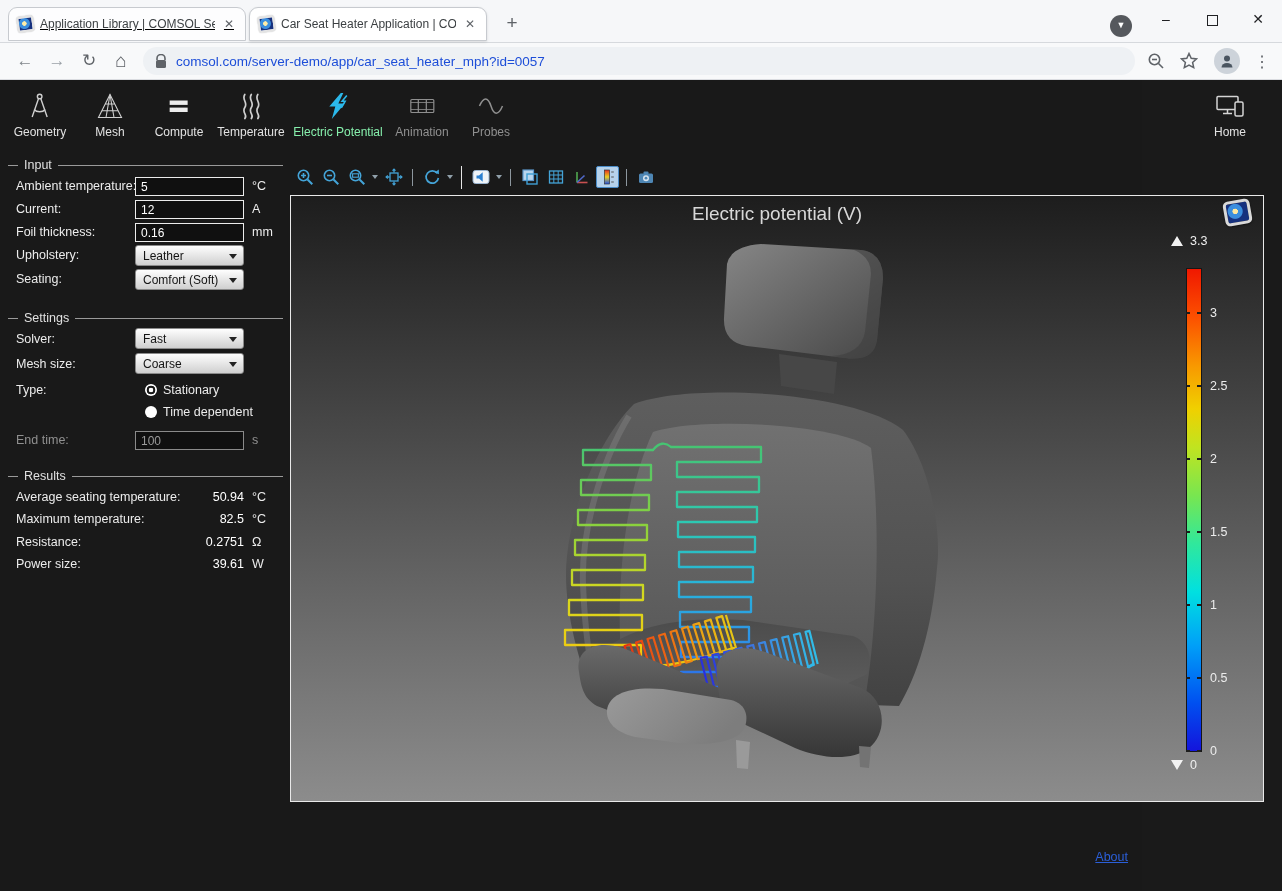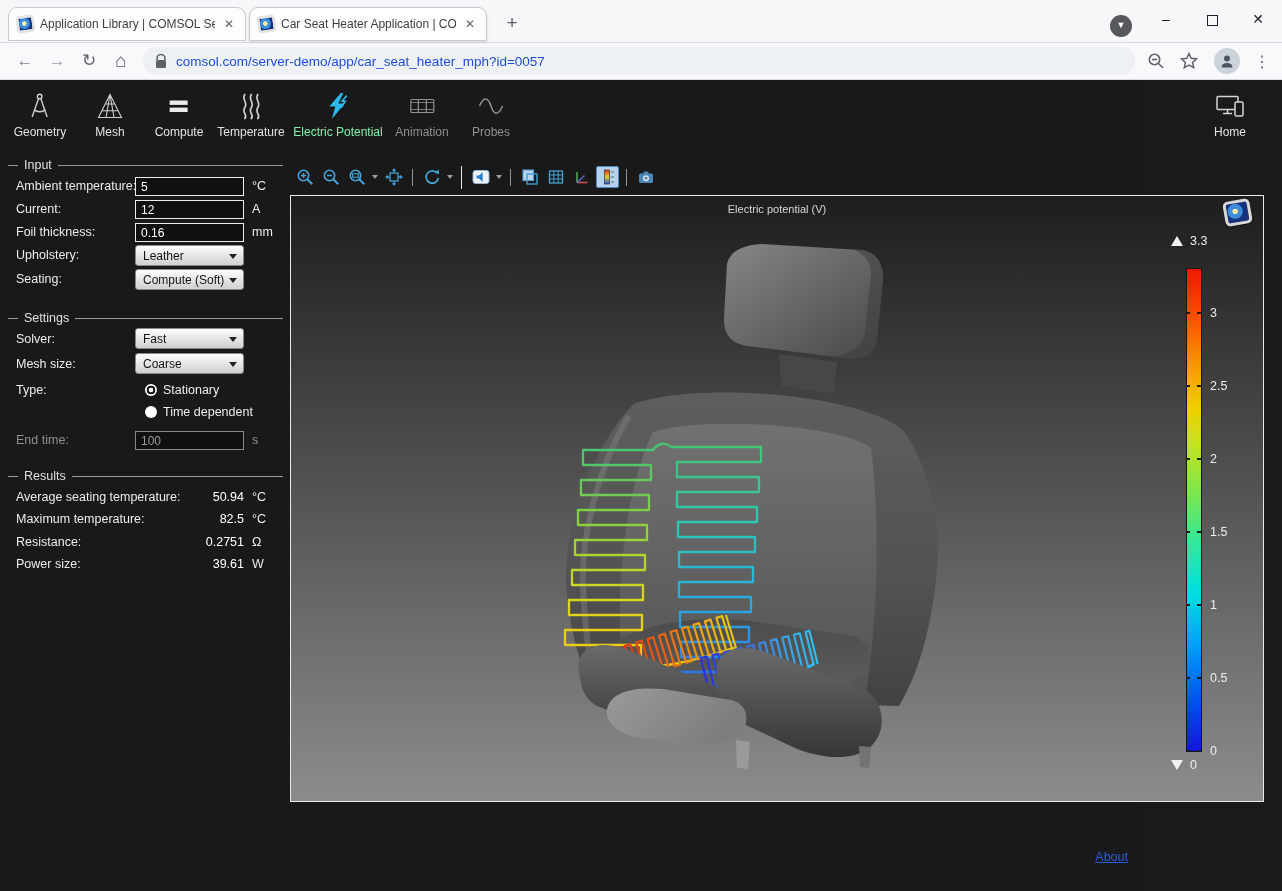--- a/index.html
+++ b/index.html
@@ -44,41 +44,41 @@
   .gray{color:#909090 !important;border-color:#8a8a8a;}
   
   .ptb{position:absolute;left:293px;top:84px;height:26px;display:flex;align-items:center;gap:3px;}
   .gbtn{width:23px;height:22px;display:flex;align-items:center;justify-content:center;border-radius:2px;box-sizing:border-box;}
   .gbtn.active{background:#b6d2ec;border:1px solid #4a8cc8;}
   .caret{width:0;height:0;border-left:3.5px solid transparent;border-right:3.5px solid transparent;border-top:4.5px solid #90a0aa;margin:0 1px;}
   .sep{width:1px;height:17px;background:#8d979f;margin:0 4px;}
   .sep.big{height:23px;background:#e6e6e6;}
   
   .canvas{position:absolute;left:290px;top:115px;width:972px;height:605px;border:1px solid #e9e9e9;background:linear-gradient(#1d1d1d,#8c8c8c);overflow:hidden;}
-  .ptitle{position:absolute;left:0;top:7px;width:100%;text-align:center;font-size:11px;color:#d8d8d8;}
+  .ptitle{position:absolute;left:0;top:7px;width:100%;text-align:center;font-size:19px;color:#d8d8d8;}
   .clogo{position:absolute;right:12px;top:4px;width:21px;height:19px;border:3px solid #d9d9d9;border-radius:5px;transform:rotate(-10deg);background:radial-gradient(circle at 40% 42%,#ffe9a0 0 2.5px,#3b8ede 3px 7px,#16317e 8px);box-shadow:0 1px 2px rgba(0,0,0,.5);}
   .seat{position:absolute;left:240px;top:40px;}
   .cbar{position:absolute;left:878px;top:38px;width:90px;height:545px;color:#efefef;}
   .cb-max,.cb-min{position:absolute;left:2px;font-size:12.5px;display:flex;align-items:center;gap:7px;}
   .tri-up{width:0;height:0;border-left:6px solid transparent;border-right:6px solid transparent;border-bottom:10px solid #f2f2f2;}
   .tri-dn{width:0;height:0;border-left:6px solid transparent;border-right:6px solid transparent;border-top:10px solid #f2f2f2;}
   .cb-bar{position:absolute;left:17px;top:34px;width:14px;height:482px;border:1px solid #161616;}
   .cb-ticks{position:absolute;left:17px;top:35px;width:16px;height:482px;}
   .cb-tick{position:absolute;left:0;width:100%;height:0;}
   .cb-tick i{position:absolute;width:4px;height:1.5px;background:#1d1d1d;top:-0.75px;}
   .cb-tick i.dashL{left:0;}
   .cb-tick i.dashR{right:1px;}
   .cb-lbl{position:absolute;left:24px;top:-7px;font-size:12.5px;color:#ececec;}
   .about{position:absolute;right:14px;top:770px;font-size:12.5px;color:#2b5fd9;}
 </style>
 </head>
 <body>
 
 <div class="tabstrip">
-  <div class="tab" style="left:8px;width:238px;">
+  <div class="tab" style="left:8px;width:238px;text-decoration:underline;">
     <span class="fav"></span>
     <span class="tab-t">Application Library | COMSOL Se</span>
     <span class="tab-x">✕</span>
   </div>
   <div class="tab active" style="left:249px;width:238px;">
     <span class="fav"></span>
     <span class="tab-t">Car Seat Heater Application | CO</span>
     <span class="tab-x">✕</span>
   </div>
   <span class="newtab">+</span>
@@ -208,21 +208,21 @@
   <span class="unit" style="top:99px;">°C</span>
   <span class="flab" style="top:122px;">Current:</span>
   <input class="tin" style="top: 120px;" value="12">
   <span class="unit" style="top:122px;">A</span>
   <span class="flab" style="top:145px;">Foil thickness:</span>
   <input class="tin" style="top: 143px;" value="0.16">
   <span class="unit" style="top:145px;">mm</span>
   <span class="flab" style="top:168px;">Upholstery:</span>
   <div class="dd" style="top:165px;"><span>Leather</span><span class="arr"></span></div>
   <span class="flab" style="top:192px;">Seating:</span>
-  <div class="dd" style="top:189px;"><span>Compute (Soft)</span><span class="arr"></span></div>
+  <div class="dd" style="top:189px;"><span>Comfort (Soft)</span><span class="arr"></span></div>
 
   <div class="sec" style="top:231px;">
     <span class="ln" style="width:10px;"></span>
       <span>Settings</span>
       <span class="ln" style="flex:1;"></span>
   </div>
   <span class="flab" style="top:252px;">Solver:</span>
   <div class="dd" style="top:248px;"><span>Fast</span><span class="arr"></span></div>
   <span class="flab" style="top:277px;">Mesh size:</span>
   <div class="dd" style="top:273px;"><span>Coarse</span><span class="arr"></span></div>

